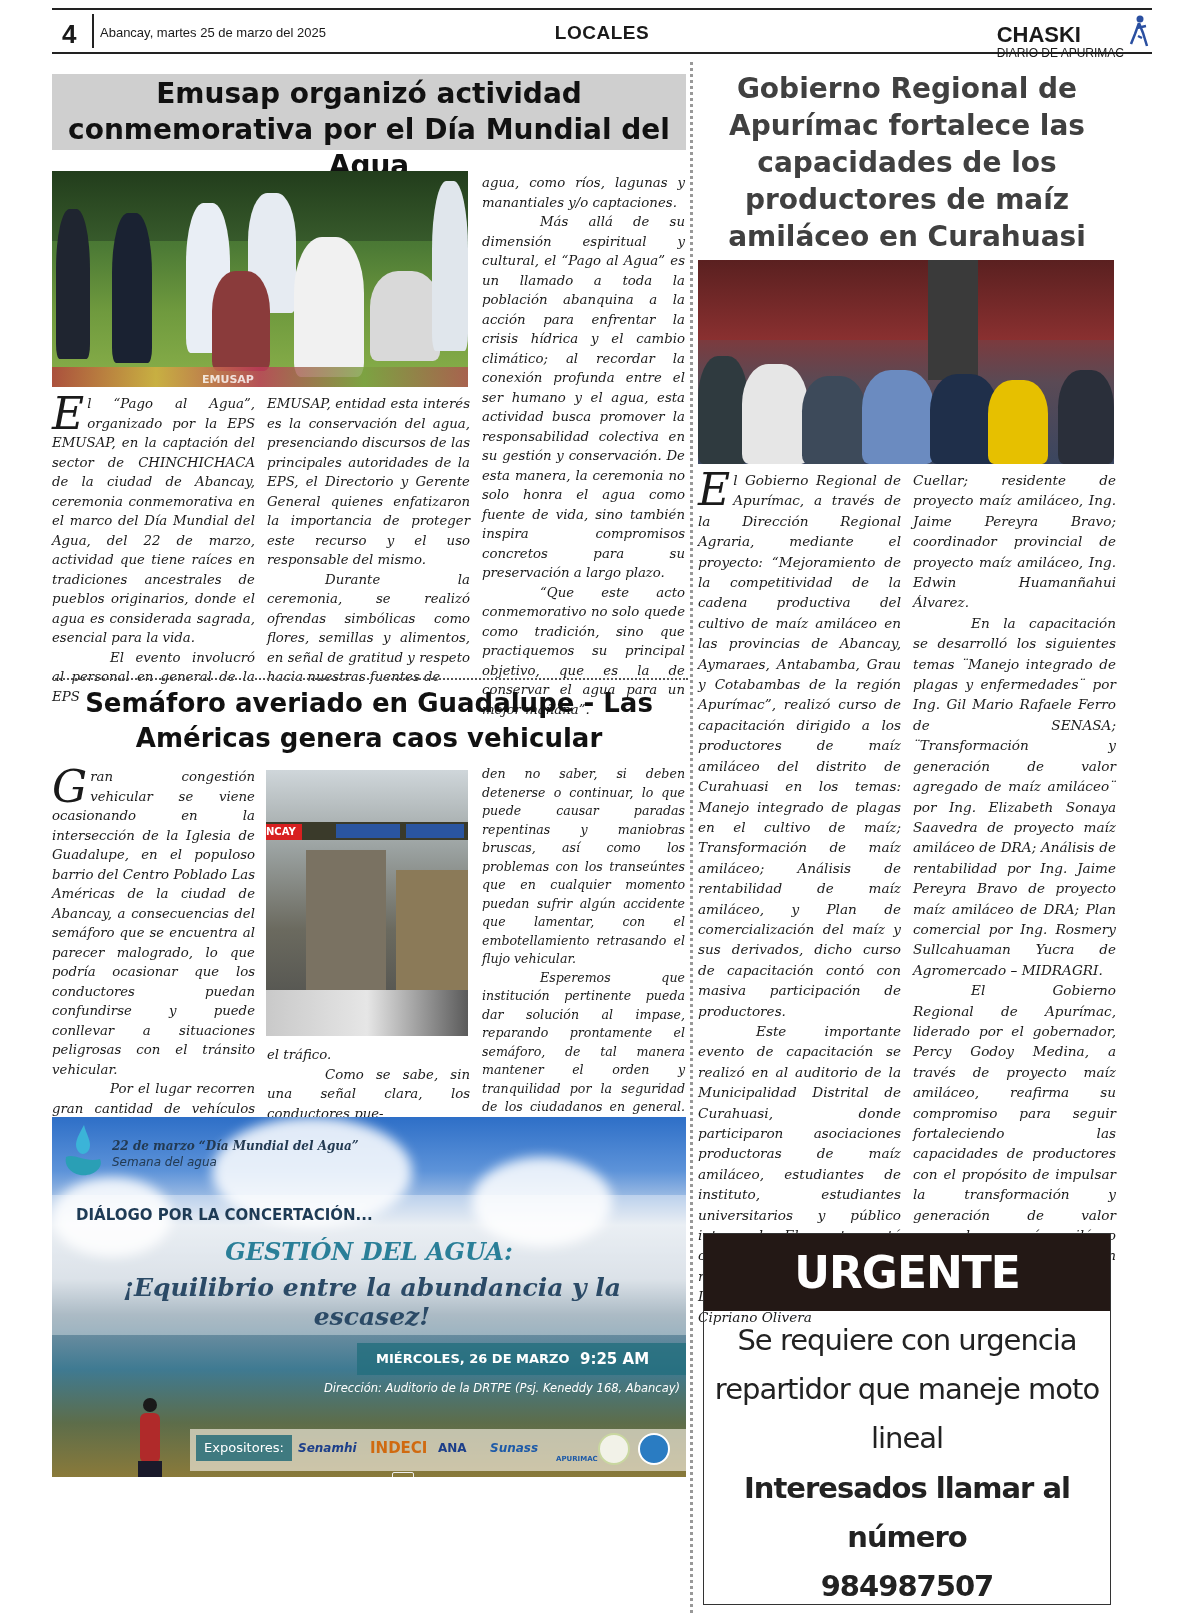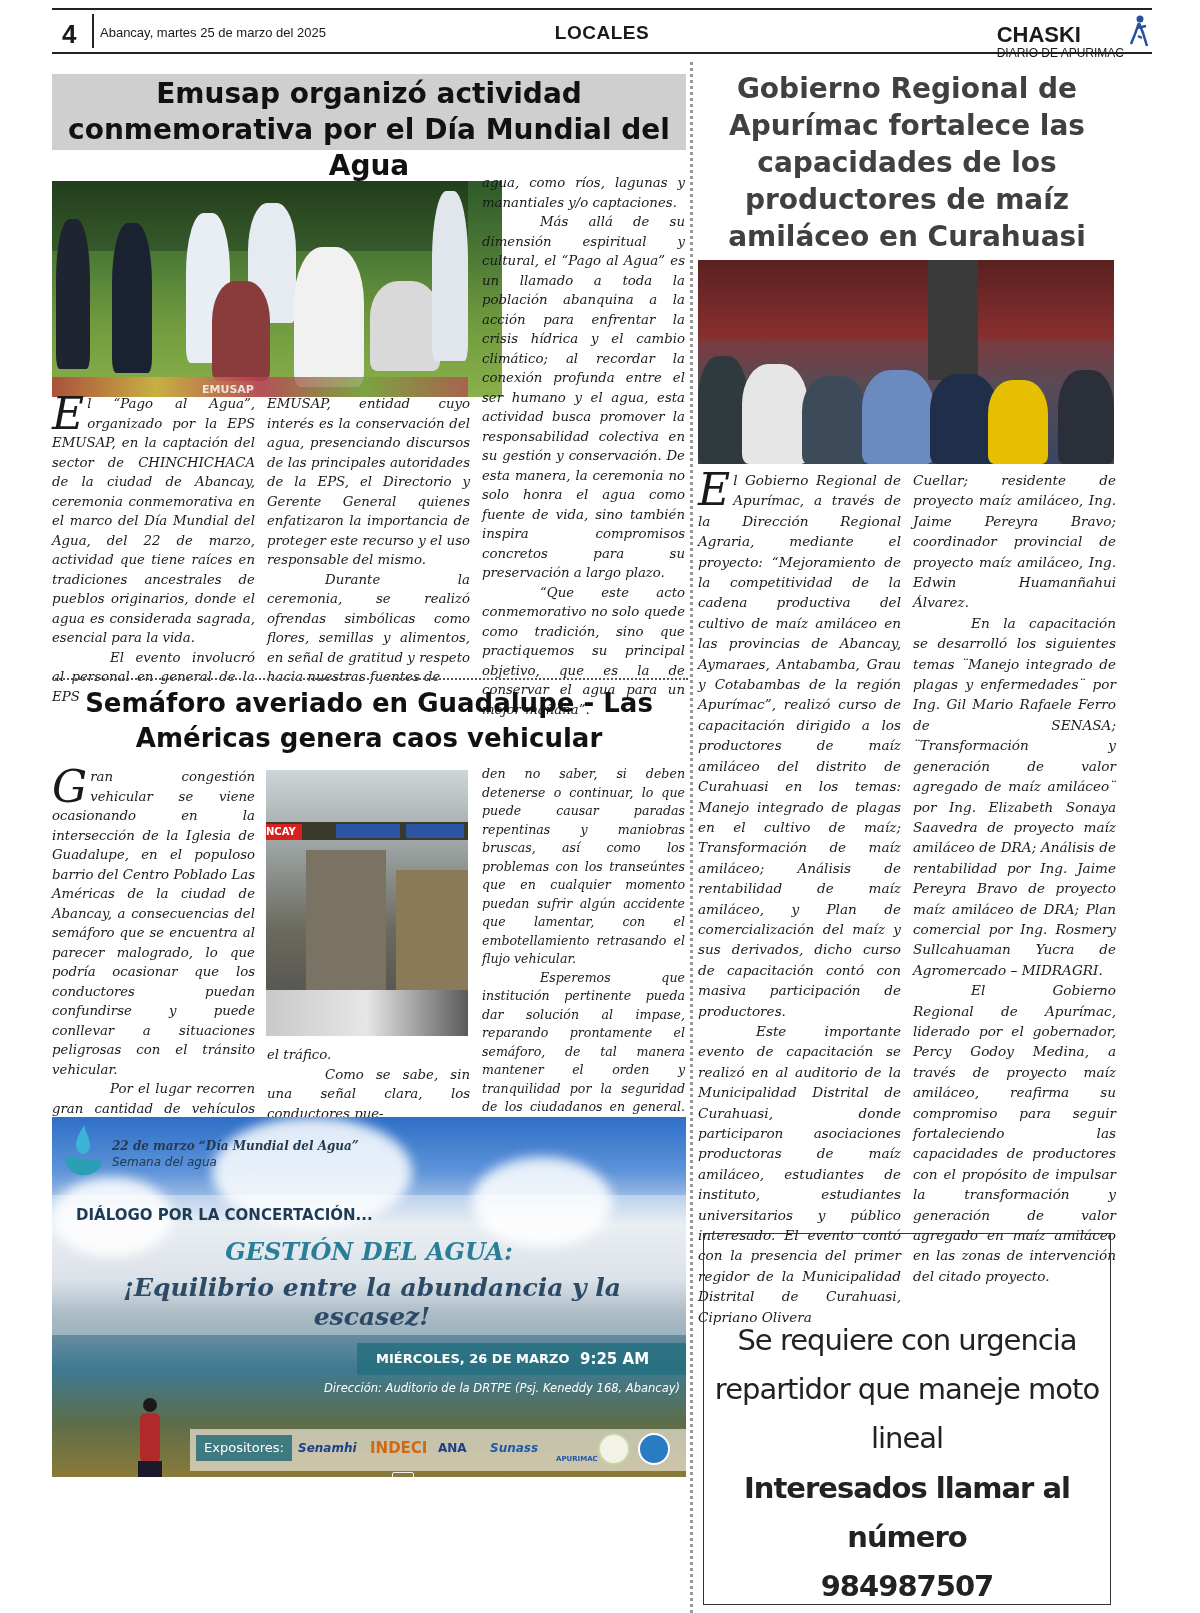--- a/index.html
+++ b/index.html
@@ -16,21 +16,21 @@
     font: bold 19px "Liberation Sans", sans-serif; letter-spacing: 0.5px; }
   .brand { position: absolute; right: 28px; top: 14px; text-align: left; font-family: "Liberation Sans", sans-serif; }
   .brand .b1 { font: bold 22px "Liberation Sans", sans-serif; line-height: 22px; }
   .brand .b2 { font: 12px "Liberation Sans", sans-serif; line-height: 14px; }
   .brand-logo { position: absolute; right: 2px; top: 4px; width: 22px; height: 36px; }
 
   
   .head1 { position: absolute; left: 52px; top: 74px; width: 634px; height: 76px; background: #cfcfcf;
     text-align: center; font: bold 28px "DejaVu Sans", sans-serif; line-height: 36px; padding-top: 2px; color: #111; }
   .photo { position: absolute; overflow: hidden; }
-  .photo1 { left: 52px; top: 181px; width: 450px; height: 216px;
+  .photo1 { left: 52px; top: 171px; width: 416px; height: 216px;
     background: linear-gradient(180deg, #2f5a2a 0%, #4c7a35 35%, #6f9a3e 65%, #8ab04a 100%); }
   .fig { position: absolute; border-radius: 40% 40% 10% 10%; }
 
   .col { position: absolute; font-size: 13.3px; line-height: 19.5px; text-align: justify; font-family: "DejaVu Serif", serif; font-style: italic; }
   .col p { text-indent: 0; }
   .col p.ind { text-indent: 58px; }
   .drop { float: left; font-size: 44px; line-height: 36px; margin: 2px 3px 0 0; font-family: "DejaVu Serif", serif; }
 
   .rule-dots { position: absolute; border-top: 2px dotted #555; }
 
@@ -120,21 +120,21 @@
   <div class="fig" style="left:380px;top:10px;width:36px;height:170px;background:#e0e6ec;"></div>
   <div style="position:absolute;left:0;top:196px;width:416px;height:20px;background:linear-gradient(90deg,#b43a3a,#d8b040,#c03a5a,#7aa040,#b05050);opacity:0.8;"></div>
   <div style="position:absolute;left:150px;top:202px;color:#fff;font:bold 11px 'DejaVu Sans',sans-serif;opacity:0.8;">EMUSAP</div>
 </div>
 
 <div class="col" style="left:52px;top:394px;width:203px;">
   <p><span class="drop">E</span><span>l “Pago al Agua”, organizado por la EPS EMUSAP, en la captación del sector de CHINCHICHACA de la ciudad de Abancay, ceremonia conmemorativa en el marco del Día Mundial del Agua, del 22 de marzo, actividad que tiene raíces en tradiciones ancestrales de pueblos originarios, donde el agua es considerada sagrada, esencial para la vida.</span></p>
   <p class="ind">El evento involucró al personal en general de la EPS</p>
 </div>
 <div class="col" style="left:267px;top:394px;width:203px;">
-  <p>EMUSAP, entidad cuyo interés es la conservación del agua, presenciando discursos de las principales autoridades de la EPS, el Directorio y Gerente General quienes enfatizaron la importancia de proteger este recurso y el uso responsable del mismo.</p>
+  <p>EMUSAP, entidad esta interés es la conservación del agua, presenciando discursos de las principales autoridades de la EPS, el Directorio y Gerente General quienes enfatizaron la importancia de proteger este recurso y el uso responsable del mismo.</p>
   <p class="ind">Durante la ceremonia, se realizó ofrendas simbólicas como flores, semillas y alimentos, en señal de gratitud y respeto hacia nuestras fuentes de</p>
 </div>
 <div class="col" style="left:482px;top:173px;width:203px;">
   <p>agua, como ríos, lagunas y manantiales y/o captaciones.</p>
   <p class="ind">Más allá de su dimensión espiritual y cultural, el “Pago al Agua” es un llamado a toda la población abanquina a la acción para enfrentar la crisis hídrica y el cambio climático; al recordar la conexión profunda entre el ser humano y el agua, esta actividad busca promover la responsabilidad colectiva en su gestión y conservación. De esta manera, la ceremonia no solo honra el agua como fuente de vida, sino también inspira compromisos concretos para su preservación a largo plazo.</p>
   <p class="ind">“Que este acto conmemorativo no solo quede como tradición, sino que practiquemos su principal objetivo, que es la de conservar el agua para un mejor mañana”.</p>
 </div>
 
 <div class="rule-dots" style="left:52px;top:678px;width:636px;"></div>
 
@@ -232,18 +232,19 @@
   <p><span class="drop">E</span><span>l Gobierno Regional de Apurímac, a través de la Dirección Regional Agraria, mediante el proyecto: “Mejoramiento de la competitividad de la cadena productiva del cultivo de maíz amiláceo en las provincias de Abancay, Aymaraes, Antabamba, Grau y Cotabambas de la región Apurímac”, realizó curso de capacitación dirigido a los productores de maíz amiláceo del distrito de Curahuasi en los temas: Manejo integrado de plagas en el cultivo de maíz; Transformación de maíz amiláceo; Análisis de rentabilidad de maíz amiláceo, y Plan de comercialización del maíz y sus derivados, dicho curso de capacitación contó con masiva participación de productores.</span></p>
   <p class="ind">Este importante evento de capacitación se realizó en al auditorio de la Municipalidad Distrital de Curahuasi, donde participaron asociaciones productoras de maíz amiláceo, estudiantes de instituto, estudiantes universitarios y público interesado. El evento contó con la presencia del primer regidor de la Municipalidad Distrital de Curahuasi, Cipriano Olivera</p>
 </div>
 <div class="col" style="left:913px;top:470px;width:203px;font-size:13.6px;line-height:20.4px;">
   <p>Cuellar; residente de proyecto maíz amiláceo, Ing. Jaime Pereyra Bravo; coordinador provincial de proyecto maíz amiláceo, Ing. Edwin Huamanñahui Álvarez.</p>
   <p class="ind">En la capacitación se desarrolló los siguientes temas ¨Manejo integrado de plagas y enfermedades¨ por Ing. Gil Mario Rafaele Ferro de SENASA; ¨Transformación y generación de valor agregado de maíz amiláceo¨ por Ing. Elizabeth Sonaya Saavedra de proyecto maíz amiláceo de DRA; Análisis de rentabilidad por Ing. Jaime Pereyra Bravo de proyecto maíz amiláceo de DRA; Plan comercial por Ing. Rosmery Sullcahuaman Yucra de Agromercado – MIDRAGRI.</p>
   <p class="ind">El Gobierno Regional de Apurímac, liderado por el gobernador, Percy Godoy Medina,  a través de proyecto maíz amiláceo, reafirma su compromiso para seguir fortaleciendo las capacidades de productores con el propósito de impulsar la transformación y generación de valor agregado en maíz amiláceo en las zonas de intervención del citado proyecto.</p>
 </div>
 
 <div class="urg">
+  <div class="urg-top">URGENTE</div>
   <div class="urg-body">Se requiere con urgencia repartidor que maneje moto lineal</div>
   <div class="urg-call">
     <div>Interesados llamar al número</div>
     <div>984987507</div>
   </div>
 </div>
 
 </body></html>

